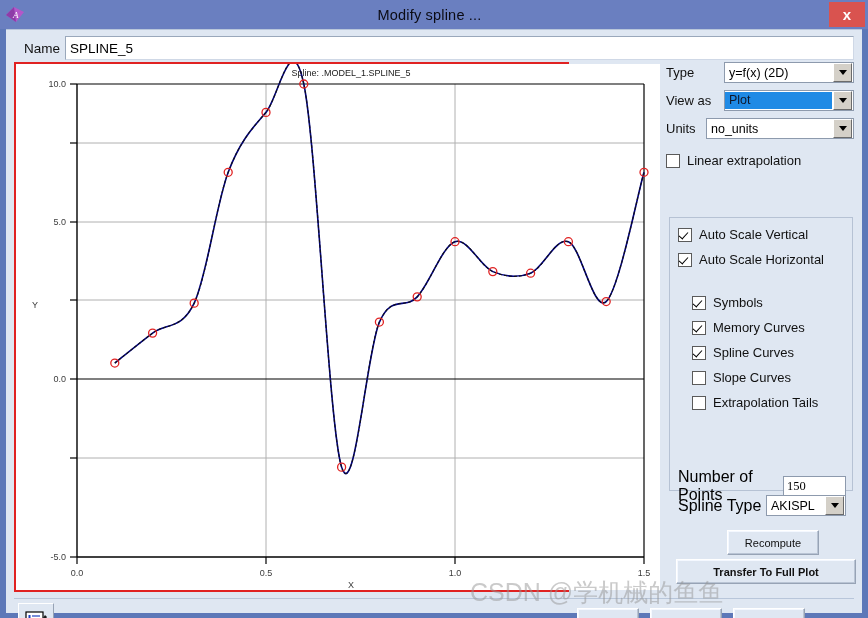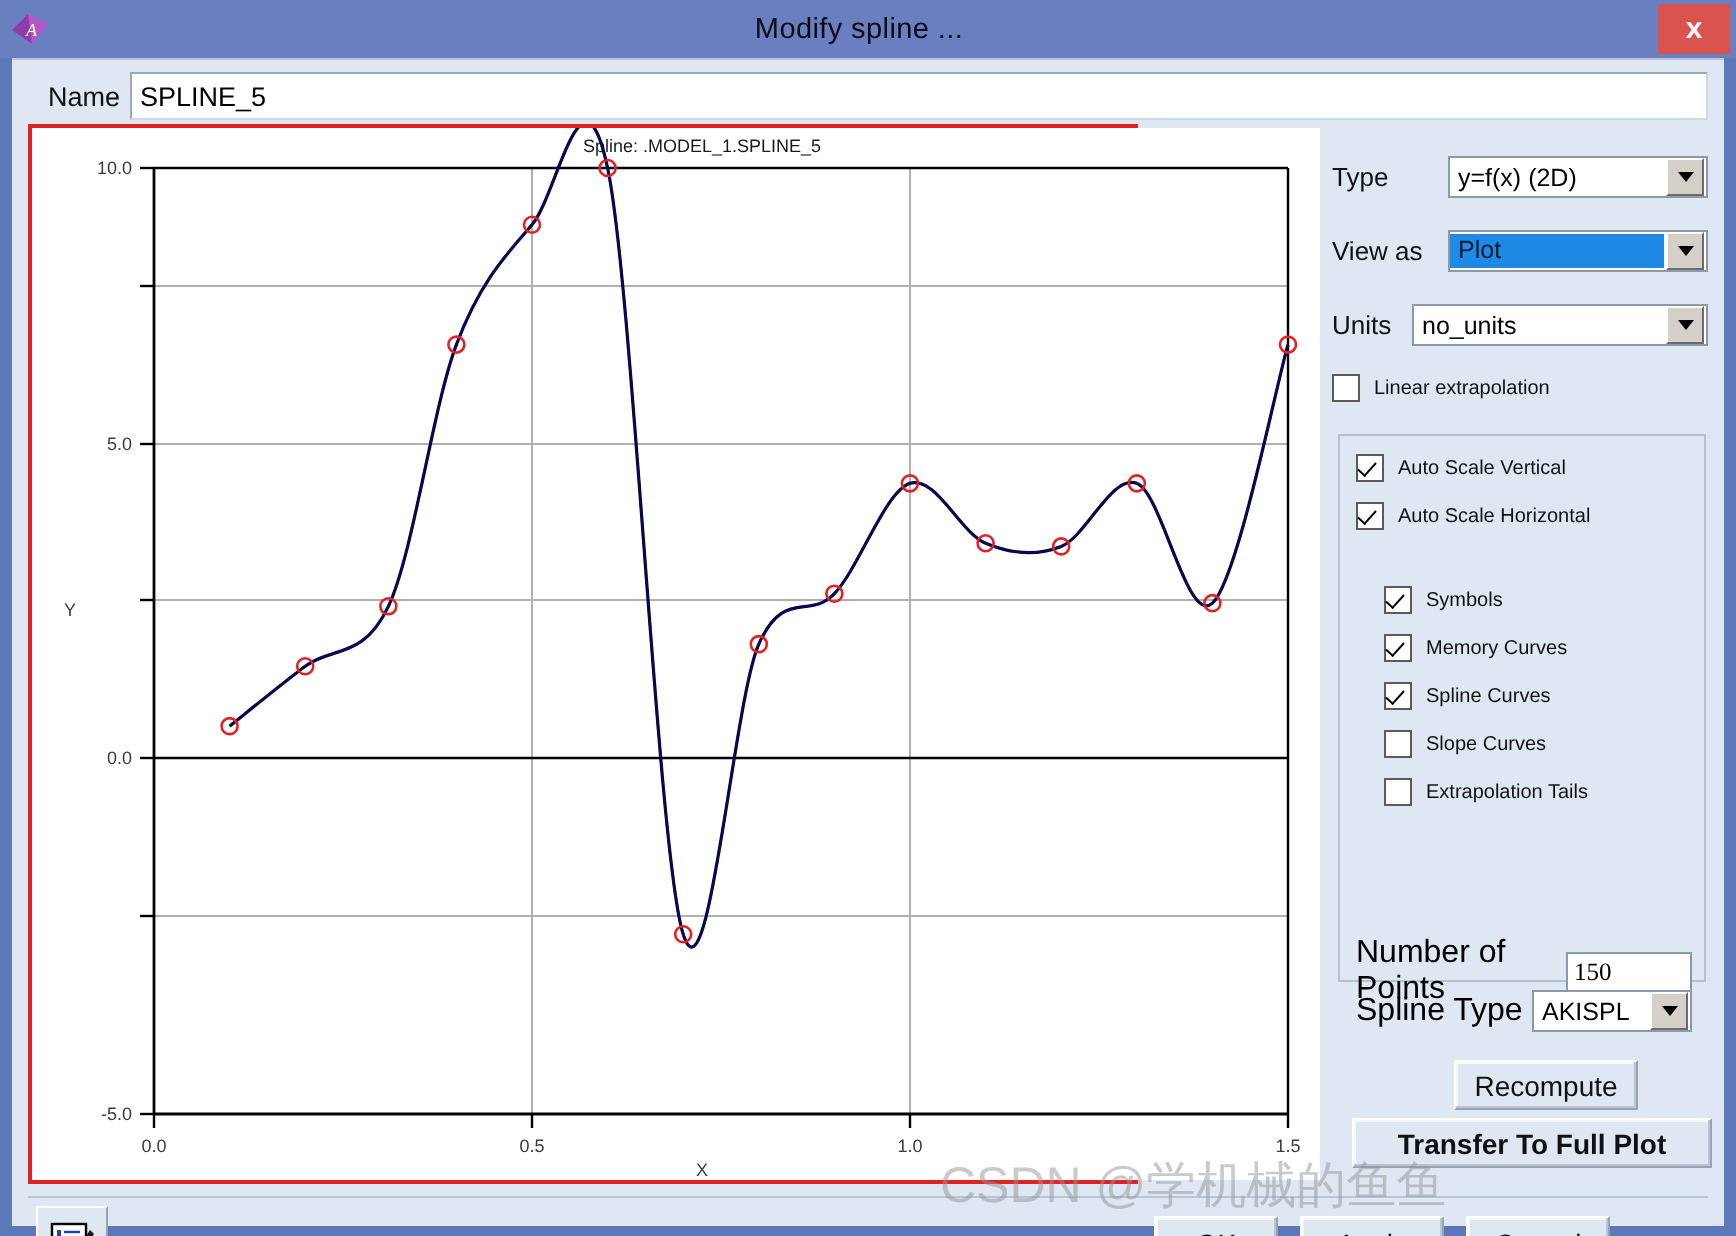--- a/index.html
+++ b/index.html
@@ -90,21 +90,21 @@
 
   
   #settings {
     position: absolute;
     left: 660px; top: 32px;
     width: 190px; height: 530px;
     background: #dfe7f2;
   }
   .row {
     display: flex; align-items: center;
-    margin: 16px 0 7px 0;
+    margin: 0 0 7px 0;
   }
   .row .lbl {
     font-size: 13px; color: #111;
     white-space: nowrap;
   }
   .combo {
     position: relative;
     height: 21px;
     background: #ffffff;
     border: 1px solid #8d9aad;
@@ -152,21 +152,21 @@
   }
   .chk .box.on::after {
     content: "";
     position: absolute;
     left: 2px; top: 1px;
     width: 4px; height: 8px;
     border: solid #000;
     border-width: 0 1.6px 1.6px 0;
     transform: rotate(42deg);
   }
-  .chk .txt { font-size: 10px; color: #111; }
+  .chk .txt { font-size: 13px; color: #111; }
 
   #group-box {
     position: absolute;
     left: 3px; top: 155px;
     width: 184px; height: 274px;
     border: 1px solid #b6c2d4;
     background: #dfe7f2;
     box-sizing: border-box;
     padding: 9px 8px 0 8px;
   }
@@ -193,21 +193,21 @@
     width: 168px;
     display: flex; align-items: center;
   }
 
   .btn {
     background: #dfe7f2;
     border: 1px solid #fff;
     border-right-color: #97a3b5;
     border-bottom-color: #97a3b5;
     box-shadow: inset -1px -1px 0 #b9c4d4, inset 1px 1px 0 #f4f8ff;
-    font-size: 14px; color: #111;
+    font-size: 11px; color: #111;
     font-family: "Liberation Sans", sans-serif;
     display: flex; align-items: center; justify-content: center;
     cursor: pointer;
   }
   #recompute-btn {
     position: absolute; left: 57px; top: 312px;
     width: 90px; height: 23px;
   }
   #transfer-btn {
     position: absolute; left: 6px; top: 341px;

